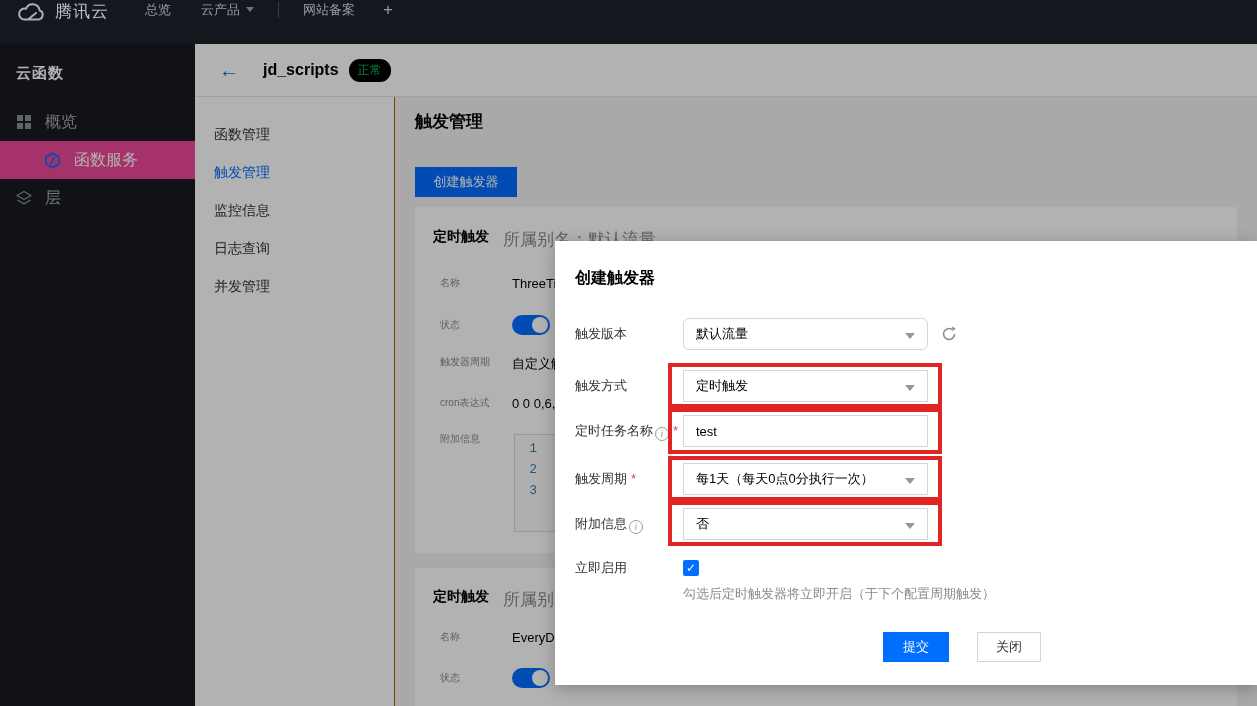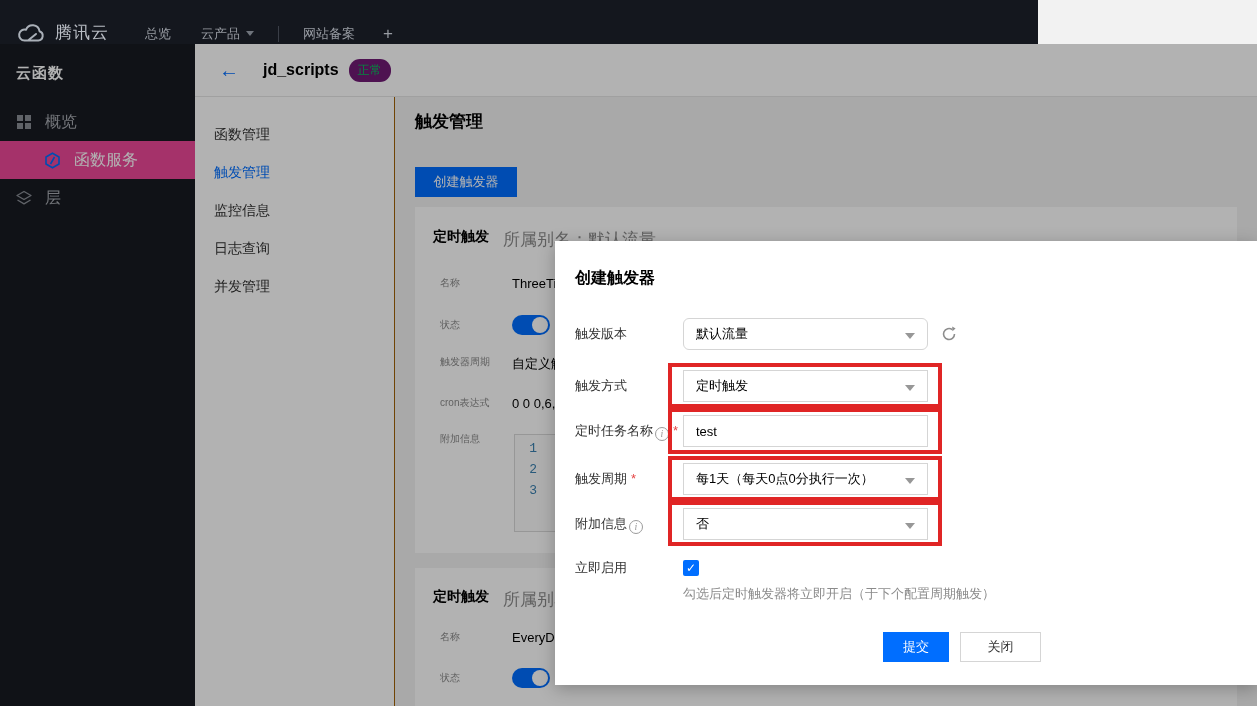--- a/index.html
+++ b/index.html
@@ -3,22 +3,22 @@
 <meta charset="utf-8">
 <style>
   * { margin:0; padding:0; box-sizing:border-box; }
   html,body { width:1257px; height:706px; }
   body {
     position:relative; overflow:hidden; background:#f2f2f2;
     font-family:"Liberation Sans","DejaVu Sans",sans-serif;
     -webkit-font-smoothing:antialiased;
   }
   
-  .topbar { position:absolute; left:0; top:0; width:1038px; height:44px;
-    background:#14171e; display:flex; align-items:flex-end; z-index:30; }
+  .topbar { position:absolute; left:0; top:0; width:1257px; height:44px;
+    background:#14171e; display:flex; align-items:flex-start; z-index:30; }
   .brand { display:flex; align-items:center; gap:9px; margin-left:16px; cursor:pointer; }
   .brand-text { color:#b9bdc4; font-size:17px; letter-spacing:1px; }
   .topnav { display:flex; align-items:center; margin-left:36px; }
   .topnav-item { color:#989ca3; font-size:13px; cursor:pointer; }
   .topnav-item + .topnav-item { margin-left:30px; }
   .caret-down { display:inline-block; width:0; height:0; margin-left:6px; vertical-align:2px;
     border-left:4px solid transparent; border-right:4px solid transparent; border-top:5px solid #6f747c; }
   .topnav-divider { width:1px; height:16px; background:#3a3e47; margin:0 24px; }
   .topnav-plus { color:#989ca3; font-size:17px; margin-left:28px; cursor:pointer; }
   
@@ -27,21 +27,21 @@
   .sidebar-title { color:#ffffff; font-size:15px; font-weight:bold; padding:20px 0 0 16px; letter-spacing:1px; }
   .side-items { margin-top:20px; }
   .side-item { height:38px; display:flex; align-items:center; padding-left:16px; gap:13px;
     color:#a6a9b0; font-size:16px; cursor:pointer; }
   .side-item.active { background:#ec4899; color:#ffffff;padding-left:44px; }
   
   .app-header { position:absolute; left:195px; top:44px; width:1062px; height:53px;
     background:#ffffff; border-bottom:1px solid #e5e5e5; display:flex; align-items:center; z-index:1; }
   .back-arrow { margin-left:24px; color:#006eff; font-size:20px; font-weight:bold; cursor:pointer; line-height:1; }
   .fn-name { margin-left:24px; font-size:16px; font-weight:bold; color:#000; }
-  .status-pill { margin-left:10px; background:#701a75; color:#0abf5b; font-size:12px;
+  .status-pill { margin-left:10px; background:#000000; color:#0abf5b; font-size:12px;
     padding:3px 9px; border-radius:11px; }
   
   .subsidebar { position:absolute; left:195px; top:97px; width:200px; height:609px;
     background:#ffffff; border-right:1px solid #a16207; z-index:1; padding-top:18px; }
   .sub-item { height:38px; line-height:38px; padding-left:19px; font-size:14px; color:#333; cursor:pointer; }
   .sub-item.active { color:#006eff; }
   
   .main { position:absolute; left:395px; top:97px; width:862px; height:609px; background:#f2f2f2; z-index:1; }
   .page-title { position:absolute; left:20px; top:13px; font-size:17px; font-weight:bold; color:#000; }
   .create-btn { position:absolute; left:20px; top:70px; width:102px; height:30px;
@@ -79,21 +79,21 @@
   .f-input { cursor:text; }
   .sel-arrow { position:absolute; right:12px; top:14px; width:0; height:0;
     border-left:5px solid transparent; border-right:5px solid transparent; border-top:6px solid #979797; }
   .red-box { position:absolute; left:113px; width:274px; border:4px solid #e02525; pointer-events:none; }
   .refresh-btn { position:absolute; left:385px; top:84px; width:18px; height:18px; cursor:pointer; }
   .checkbox { position:absolute; left:128px; top:319px; width:16px; height:16px; background:#006eff;
     border-radius:2px; color:#fff; font-size:12px; line-height:16px; text-align:center; cursor:pointer; }
   .enable-hint { position:absolute; left:128px; top:344px; font-size:13px; color:#8b8b8b; white-space:nowrap; }
   .btn { position:absolute; top:391px; height:30px; font-size:13px; cursor:pointer; border:none; }
   .btn-submit { left:328px; width:66px; background:#006eff; color:#fff; }
-  .btn-close { left:405px; width:81px; background:#fff; color:#333; border:1px solid #d5d5d5; }
+  .btn-close { left:422px; width:64px; background:#fff; color:#333; border:1px solid #d5d5d5; }
 </style>
 </head>
 <body>
 
 <div class="topbar">
   <div class="brand">
     <svg width="30" height="20" viewBox="0 0 30 20">
       <path d="M8.5 17.5 a5.5 5.5 0 1 1 1.6 -10.8 a7 7 0 0 1 13.4 1.5 a4.8 4.8 0 0 1 -1.2 9.3 z M20 11 l-8 6.5" fill="none" stroke="#aab0b8" stroke-width="2" stroke-linecap="round" stroke-linejoin="round"></path>
     </svg>
     <span class="brand-text">腾讯云</span>

